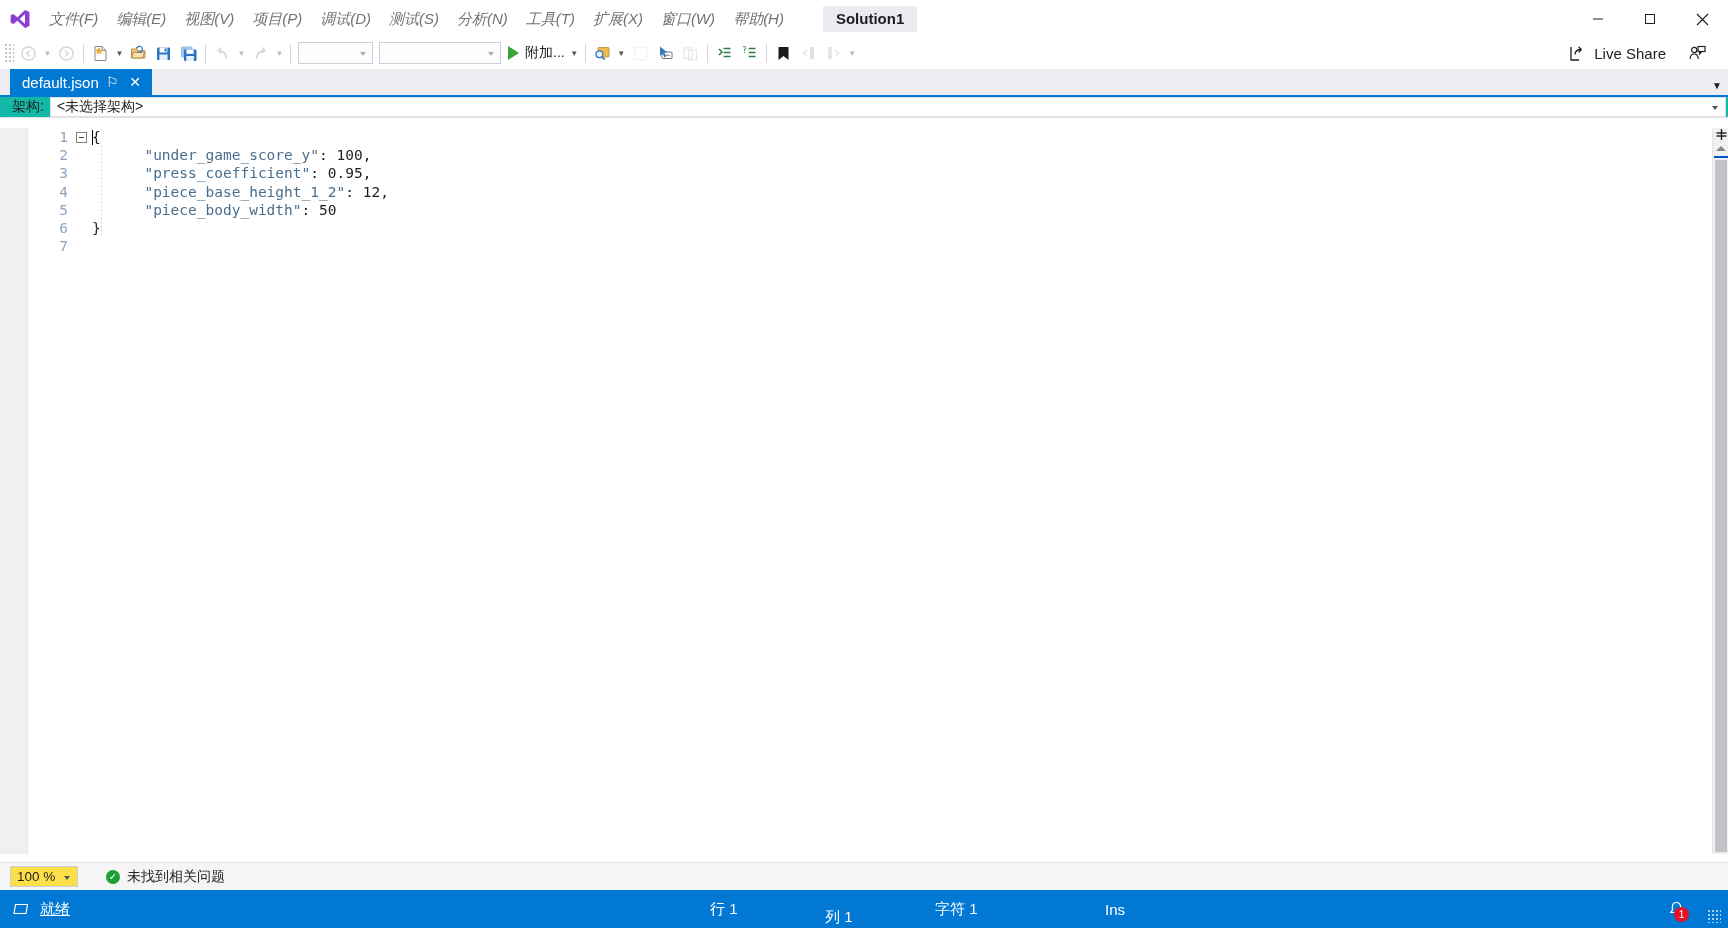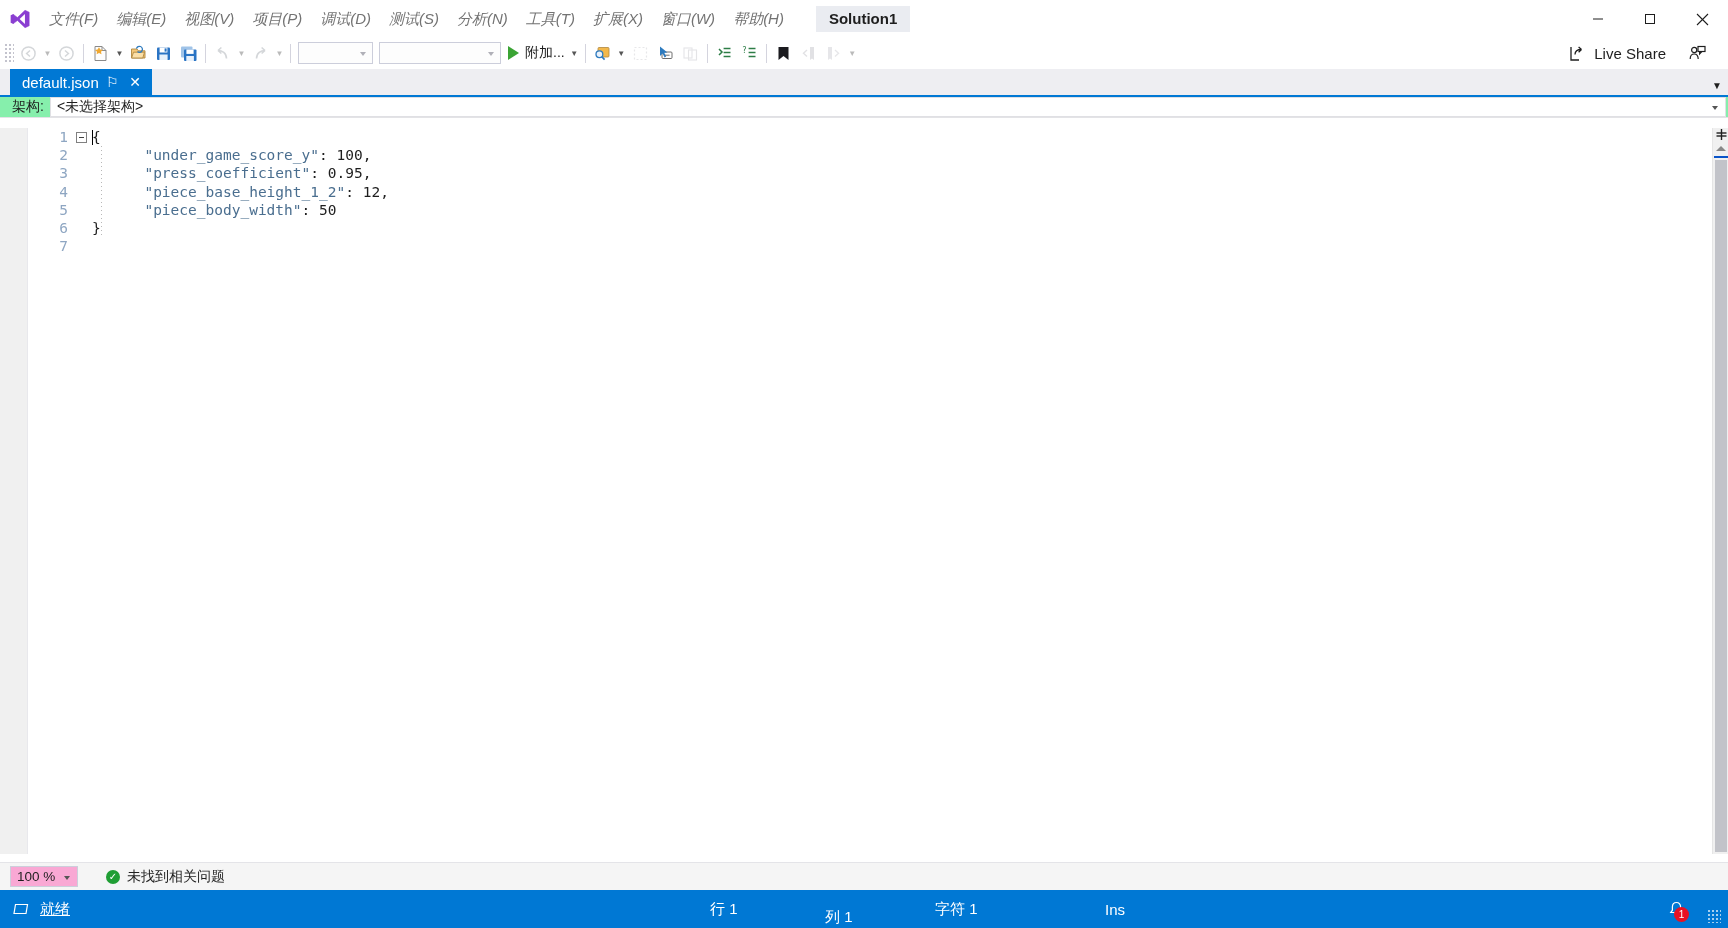--- a/index.html
+++ b/index.html
@@ -52,21 +52,21 @@
     padding-left: 8px;
     white-space: nowrap;
     overflow: hidden;
   }
   .search-box .mag {
     width: 26px; height: 26px;
     display:flex;align-items:center;justify-content:center;
   }
 
   .solution-chip {
-    margin-left: 23px;
+    margin-left: 30px;
     height: 26px;
     padding: 0 13px;
     display: flex; align-items: center;
     background: #eaecf1;
     font-size: 15px;
     font-weight: bold;
     color: #1e1e1e;
     white-space: nowrap;
   }
 
@@ -188,21 +188,21 @@
     color: #ffffff;
   }
   .tab-overflow {
     position: absolute; right: 6px; bottom: 4px;
     font-size: 10px; color: #1e1e1e;
   }
 
   
   .schemabar {
     height: 21px;
-    background: #86efac;
+    background: #14b8a6;
     display: flex;
     align-items: center;
     border-bottom: 1px solid #e3e3e6;
     font-size: 14px;
     color: #1e1e1e;
   }
   .schema-label { padding: 0 6px 0 12px; }
   .schema-combo {
     flex: 1;
     margin-right: 2px;
@@ -343,21 +343,21 @@
     left: 0; right: 0; bottom: 38px;
     height: 28px;
     background: #f5f5f5;
     border-top: 1px solid #e4e4e8;
     display: flex;
     align-items: center;
   }
   .zoom-combo {
     margin-left: 10px;
     width: 68px; height: 21px;
-    background: #f9a8d4;
+    background: #fde047;
     border: 1px solid #cccedb;
     display: flex; align-items: center;
     font-size: 13.5px;
     color: #1e1e1e;
     padding-left: 6px;
     position: relative;
   }
   .zoom-combo:after {
     content:"";
     position: absolute; right: 7px; top: 9px;

